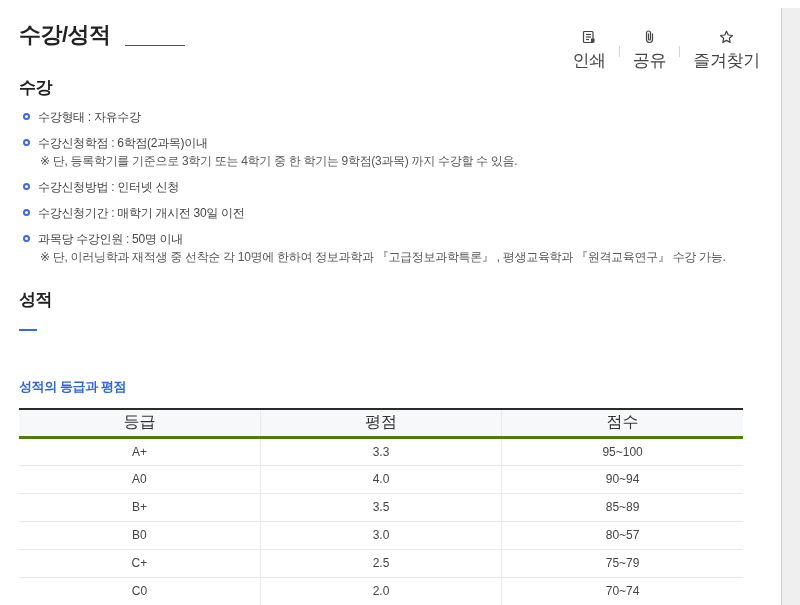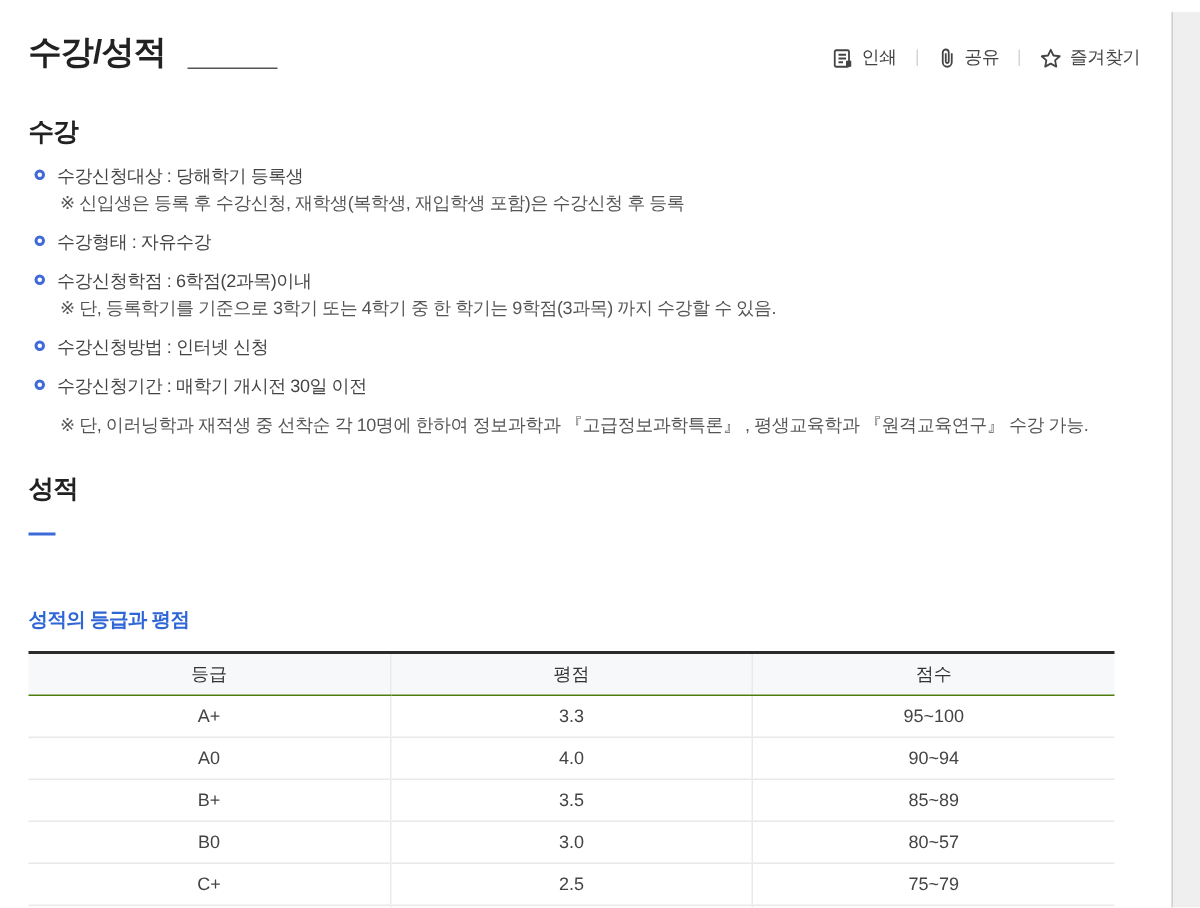--- a/index.html
+++ b/index.html
@@ -28,43 +28,43 @@
   .content {
     position: absolute; top: 8px; left: 0; width: 781px; height: 597px;
     padding: 12px 19px 0 19px;
   }
   
   .page-header { display: flex; align-items: flex-start; justify-content: space-between; height: 42px; }
   .title-wrap { display: flex; align-items: flex-end; }
   .page-title { font-size: 22px; font-weight: bold; color: #222; letter-spacing: -0.5px; }
   .title-deco { display: inline-block; width: 60px; height: 1px; background: #555; margin: 0 0 4px 14px; }
   .actions { display: flex; align-items: center; margin-top: 10px; }
-  .action-btn { display: flex; align-items: center; gap: 5px; background: none; border: none; cursor: pointer; font-family: inherit; font-size: 12px; color: #444; letter-spacing: -0.3px; padding: 0 2px; }
+  .action-btn { display: flex; align-items: center; gap: 5px; background: none; border: none; cursor: pointer; font-family: inherit; font-size: 17px; color: #444; letter-spacing: -0.3px; padding: 0 2px; flex-direction: column; }
   .action-divider { width: 1px; height: 11px; background: #d5d5d5; margin: 0 11px; }
   .action-btn svg { display: block; }
 
   
   .section-title { font-size: 17px; font-weight: bold; color: #222; letter-spacing: -0.5px; }
   .sec-sugang { margin-top: 14px; }
   .bullet-list { margin-top: 10px; }
   .bullet-item { margin-top: 9px; }
   .bullet-line { display: flex; align-items: flex-start; font-size: 12px; color: #444; letter-spacing: -0.3px; line-height: 17px; }
   .bullet-dot { flex: 0 0 auto; width: 7px; height: 7px; border: 2px solid #3f6ad8; border-radius: 50%; margin: 4px 8px 0 4px; }
   .bullet-note { font-size: 12px; color: #555; letter-spacing: -0.3px; line-height: 17px; margin: 1px 0 0 21px; }
 
   .sec-grade { margin-top: 22px; }
   .subsection { margin-top: 18px; }
   .sub-dash { width: 18px; height: 2px; background: #3a6bd8; margin-bottom: 7px; }
   .sub-title { font-size: 13px; font-weight: bold; color: #2e66d6; letter-spacing: -0.4px; margin-top: 47px; }
 
   
   .grade-table { width: 724px; border-collapse: collapse; margin-top: 12px; border-top: 2px solid #2b2b2b; table-layout: fixed; }
   .grade-table th {
-    background: #f7f8fa; font-size: 12px; font-weight: normal; color: #333;
-    height: 28px; text-align: center; border-bottom: 1px solid #4d7c0f;
+    background: #f7f8fa; font-size: 16px; font-weight: normal; color: #333;
+    height: 28px; text-align: center; border-bottom: 3px solid #4d7c0f;
   }
   .grade-table td {
     font-size: 12px; color: #444; height: 28px; text-align: center;
     border-bottom: 1px solid #e9e9e9; background: #fff;
   }
   .grade-table th + th, .grade-table td + td { border-left: 1px solid #eaeaea; }
   .grade-table tr:last-child td { border-bottom: 1px solid #d9d9d9; }
 </style>
 </head>
 <body>
@@ -110,27 +110,20 @@
         </span>
         <span>즐겨찾기</span>
       </button>
     </div>
   </div>
 
   <div class="sec-sugang">
     <h2 class="section-title">수강</h2>
     <div class="bullet-list">
 
-      <div class="bullet-item">
-        <div class="bullet-line">
-          <span class="bullet-dot"></span>
-          <span>수강신청대상 : 당해학기 등록생</span>
-        </div>
-        <div class="bullet-note">※ 신입생은 등록 후 수강신청, 재학생(복학생, 재입학생 포함)은 수강신청 후 등록</div>
-      </div>
 
       <div class="bullet-item">
         <div class="bullet-line">
           <span class="bullet-dot"></span>
           <span>수강형태 : 자유수강</span>
         </div>
       </div>
 
       <div class="bullet-item">
         <div class="bullet-line">
@@ -148,20 +141,24 @@
       </div>
 
       <div class="bullet-item">
         <div class="bullet-line">
           <span class="bullet-dot"></span>
           <span>수강신청기간 : 매학기 개시전 30일 이전</span>
         </div>
       </div>
 
       <div class="bullet-item">
+        <div class="bullet-line">
+          <span class="bullet-dot"></span>
+          <span>과목당 수강인원 : 50명 이내</span>
+        </div>
         <div class="bullet-note">※ 단, 이러닝학과 재적생 중 선착순 각 10명에 한하여 정보과학과 『고급정보과학특론』 , 평생교육학과 『원격교육연구』 수강 가능.</div>
       </div>
 
     </div>
   </div>
 
   <div class="sec-grade">
     <h2 class="section-title">성적</h2>
 
     <div class="subsection">

